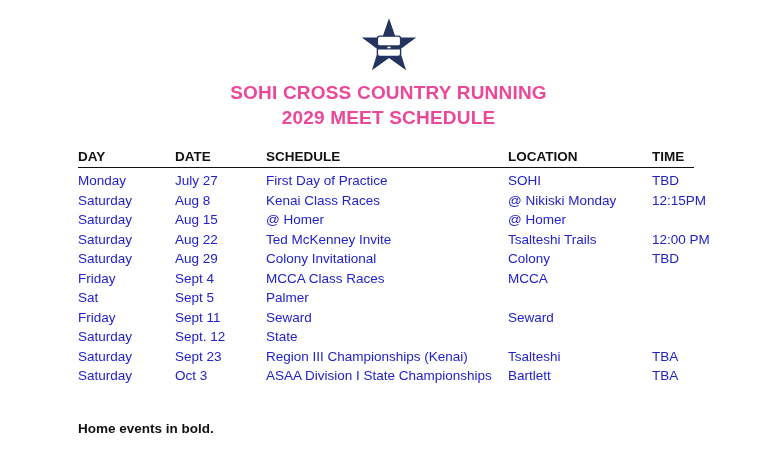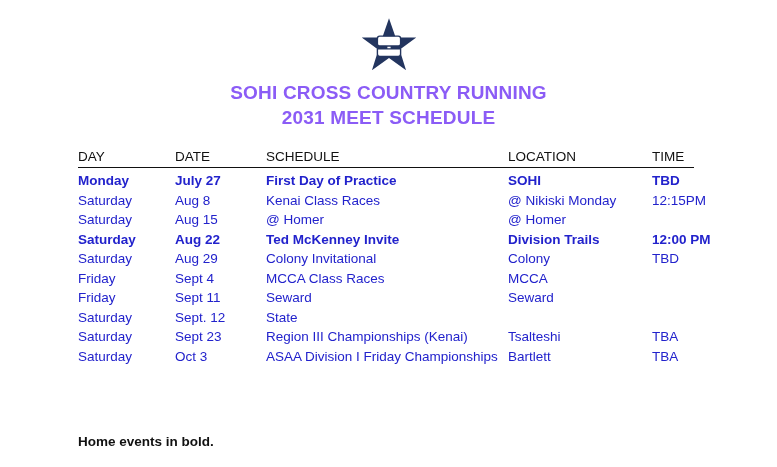--- a/index.html
+++ b/index.html
@@ -35,21 +35,21 @@
     top: 80px;
     width: 777px;
     text-align: center;
     color: #111111;
   }
   .doc-title {
     font-size: 19px;
     font-weight: bold;
     letter-spacing: 0.2px;
     line-height: 25px;
-    color: #8b5cf6;
+    color: #ec4899;
   }
 
   
   #schedule-table {
     position: absolute;
     left: 78px;
     top: 148px;
     width: 616px;
     border-collapse: collapse;
     table-layout: fixed;
@@ -59,66 +59,66 @@
   #schedule-table td {
     padding: 0;
     margin: 0;
     text-align: left;
     vertical-align: baseline;
     white-space: nowrap;
     overflow: visible;
   }
   #schedule-table thead th {
     color: #111111;
-    font-weight: normal;
+    font-weight: bold;
     font-size: 13.5px;
     height: 19px;
     line-height: 17px;
     border-bottom: 1.6px solid #111111;
   }
   #schedule-table tbody td {
     height: 19.5px;
     line-height: 19.5px;
     color: #2222cc;
   }
   #schedule-table tbody tr:first-child td { padding-top: 3px; }
-  tr.bold-row td { font-weight: bold; }
+  tr.bold-row td { font-weight: normal; }
 
   
   col.c-day      { width: 97px; }
   col.c-date     { width: 91px; }
   col.c-opponent { width: 242px; }
   col.c-location { width: 144px; }
   col.c-time     { width: 42px; }
 
   
   #footer-note {
     position: absolute;
     left: 78px;
-    top: 434px;
+    top: 421px;
     font-size: 13.5px;
     font-weight: bold;
     color: #111111;
   }
 </style>
 </head>
 <body>
 
 <div id="logo-block">
   <svg width="58" height="64" viewBox="0 0 100 100" aria-label="SOHI star logo">
     <polygon points="50,2 61.5,35.5 97,35.5 68.3,56.5 79.4,92 50,70.5 20.6,92 31.7,56.5 3,35.5 38.5,35.5" fill="#23355f"></polygon>
     <g>
       <path d="M34 33 h32 a4 4 0 0 1 4 4 v9 a4 4 0 0 1 -4 4 h-20 v5 h24 v9 a4 4 0 0 1 -4 4 h-32 a4 4 0 0 1 -4 -4 v-9 h24 v-5 h-20 a4 4 0 0 1 -4 -4 v-9 a4 4 0 0 1 4 -4 z" fill="#ffffff" stroke="#23355f" stroke-width="2.4" stroke-linejoin="round"></path>
     </g>
   </svg>
 </div>
 
 <div id="title-block">
   <div class="doc-title">SOHI CROSS COUNTRY RUNNING</div>
-  <div class="doc-title">2031 MEET SCHEDULE</div>
+  <div class="doc-title">2029 MEET SCHEDULE</div>
 </div>
 
 <table id="schedule-table">
   <colgroup>
     <col class="c-day">
       <col class="c-date">
       <col class="c-opponent">
       <col class="c-location">
       <col class="c-time">
   </colgroup>
@@ -150,38 +150,45 @@
         <td>Saturday</td>
         <td>Aug 15</td>
         <td>@ Homer</td>
         <td>@ Homer</td>
         <td></td>
       </tr>
       <tr class="bold-row">
         <td>Saturday</td>
         <td>Aug 22</td>
         <td>Ted McKenney Invite</td>
-        <td>Division Trails</td>
+        <td>Tsalteshi Trails</td>
         <td>12:00 PM</td>
       </tr>
       <tr>
         <td>Saturday</td>
         <td>Aug 29</td>
         <td>Colony Invitational</td>
         <td>Colony</td>
         <td>TBD</td>
       </tr>
       <tr>
         <td>Friday</td>
         <td>Sept 4</td>
         <td>MCCA Class Races</td>
         <td>MCCA</td>
         <td></td>
       </tr>
       <tr>
+        <td>Sat</td>
+        <td>Sept 5</td>
+        <td>Palmer</td>
+        <td></td>
+        <td></td>
+      </tr>
+      <tr>
         <td>Friday</td>
         <td>Sept 11</td>
         <td>Seward</td>
         <td>Seward</td>
         <td></td>
       </tr>
       <tr>
         <td>Saturday</td>
         <td>Sept. 12</td>
         <td>State</td>
@@ -191,20 +198,20 @@
       <tr>
         <td>Saturday</td>
         <td>Sept 23</td>
         <td>Region III Championships (Kenai)</td>
         <td>Tsalteshi</td>
         <td>TBA</td>
       </tr>
       <tr>
         <td>Saturday</td>
         <td>Oct 3</td>
-        <td>ASAA Division I Friday Championships</td>
+        <td>ASAA Division I State Championships</td>
         <td>Bartlett</td>
         <td>TBA</td>
       </tr>
     </tbody>
 </table>
 
 <div id="footer-note">Home events in bold.</div>
 
 </body></html>

